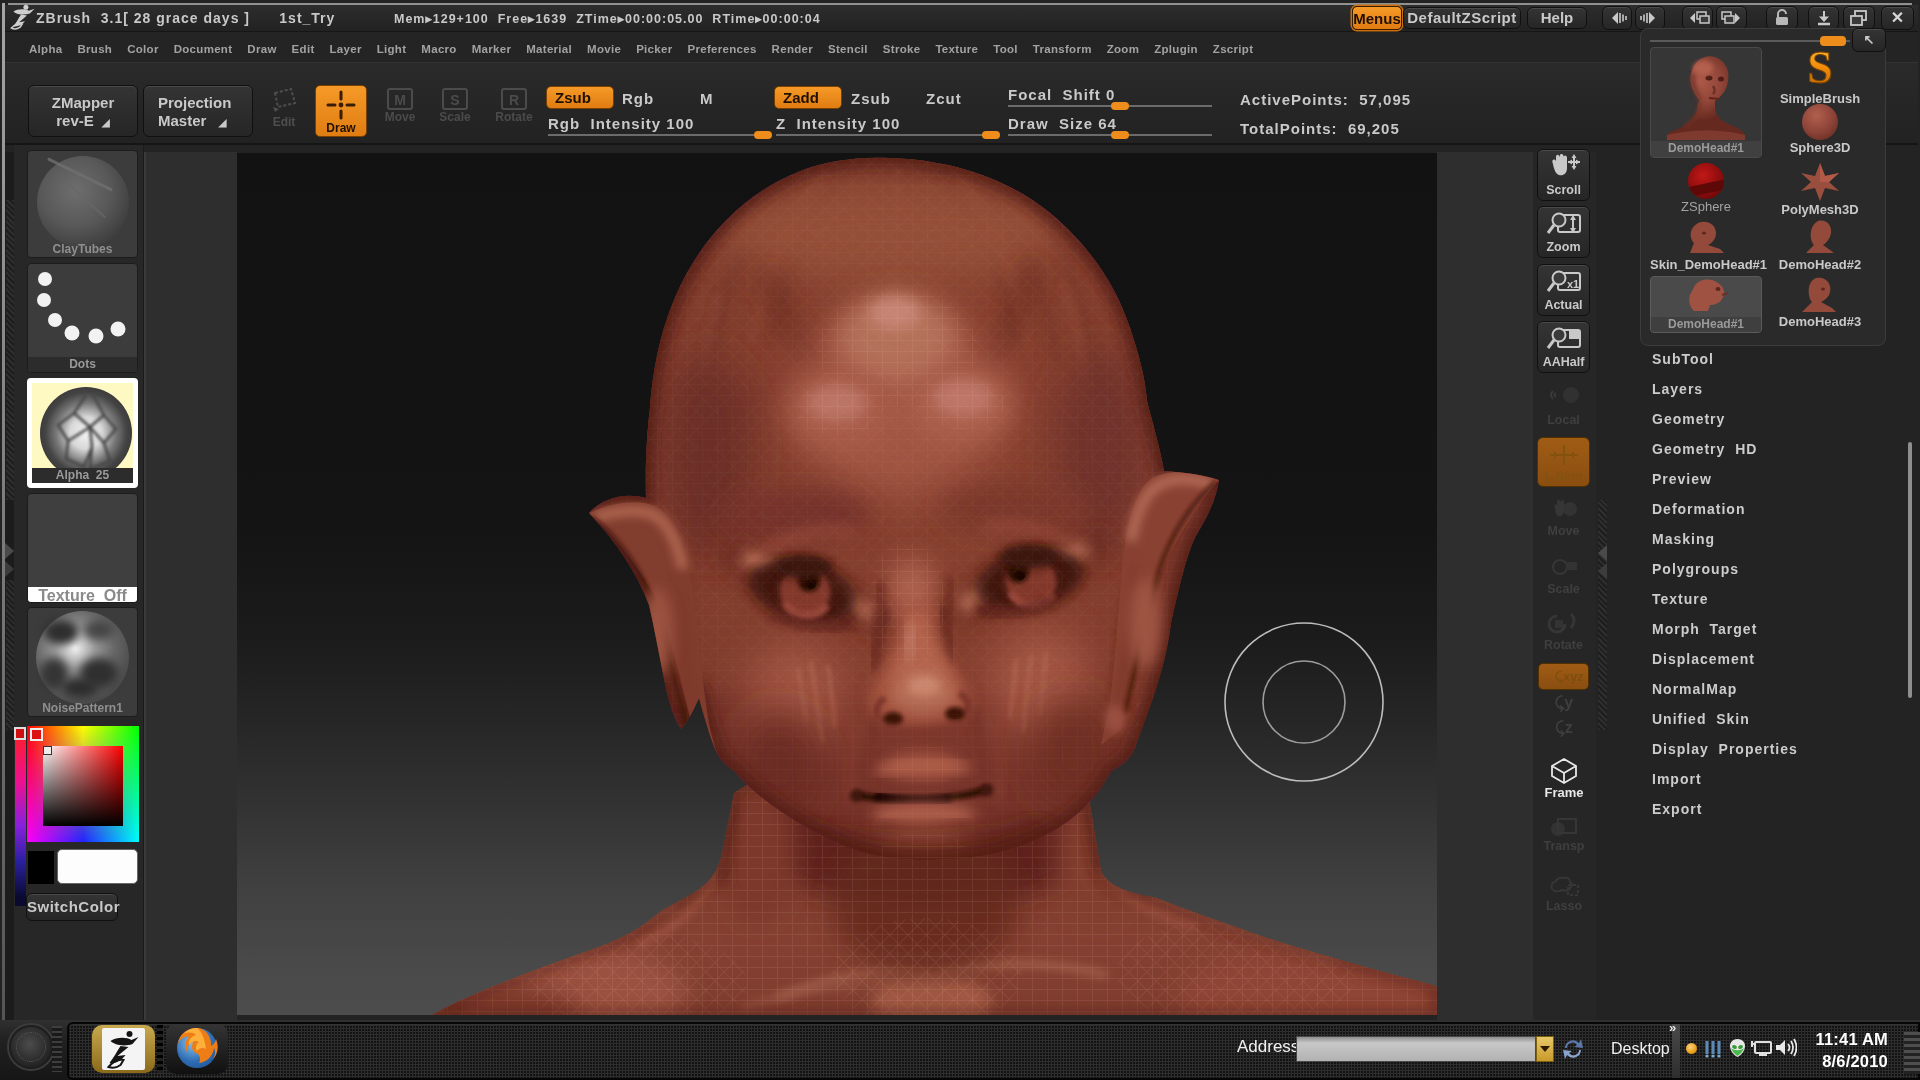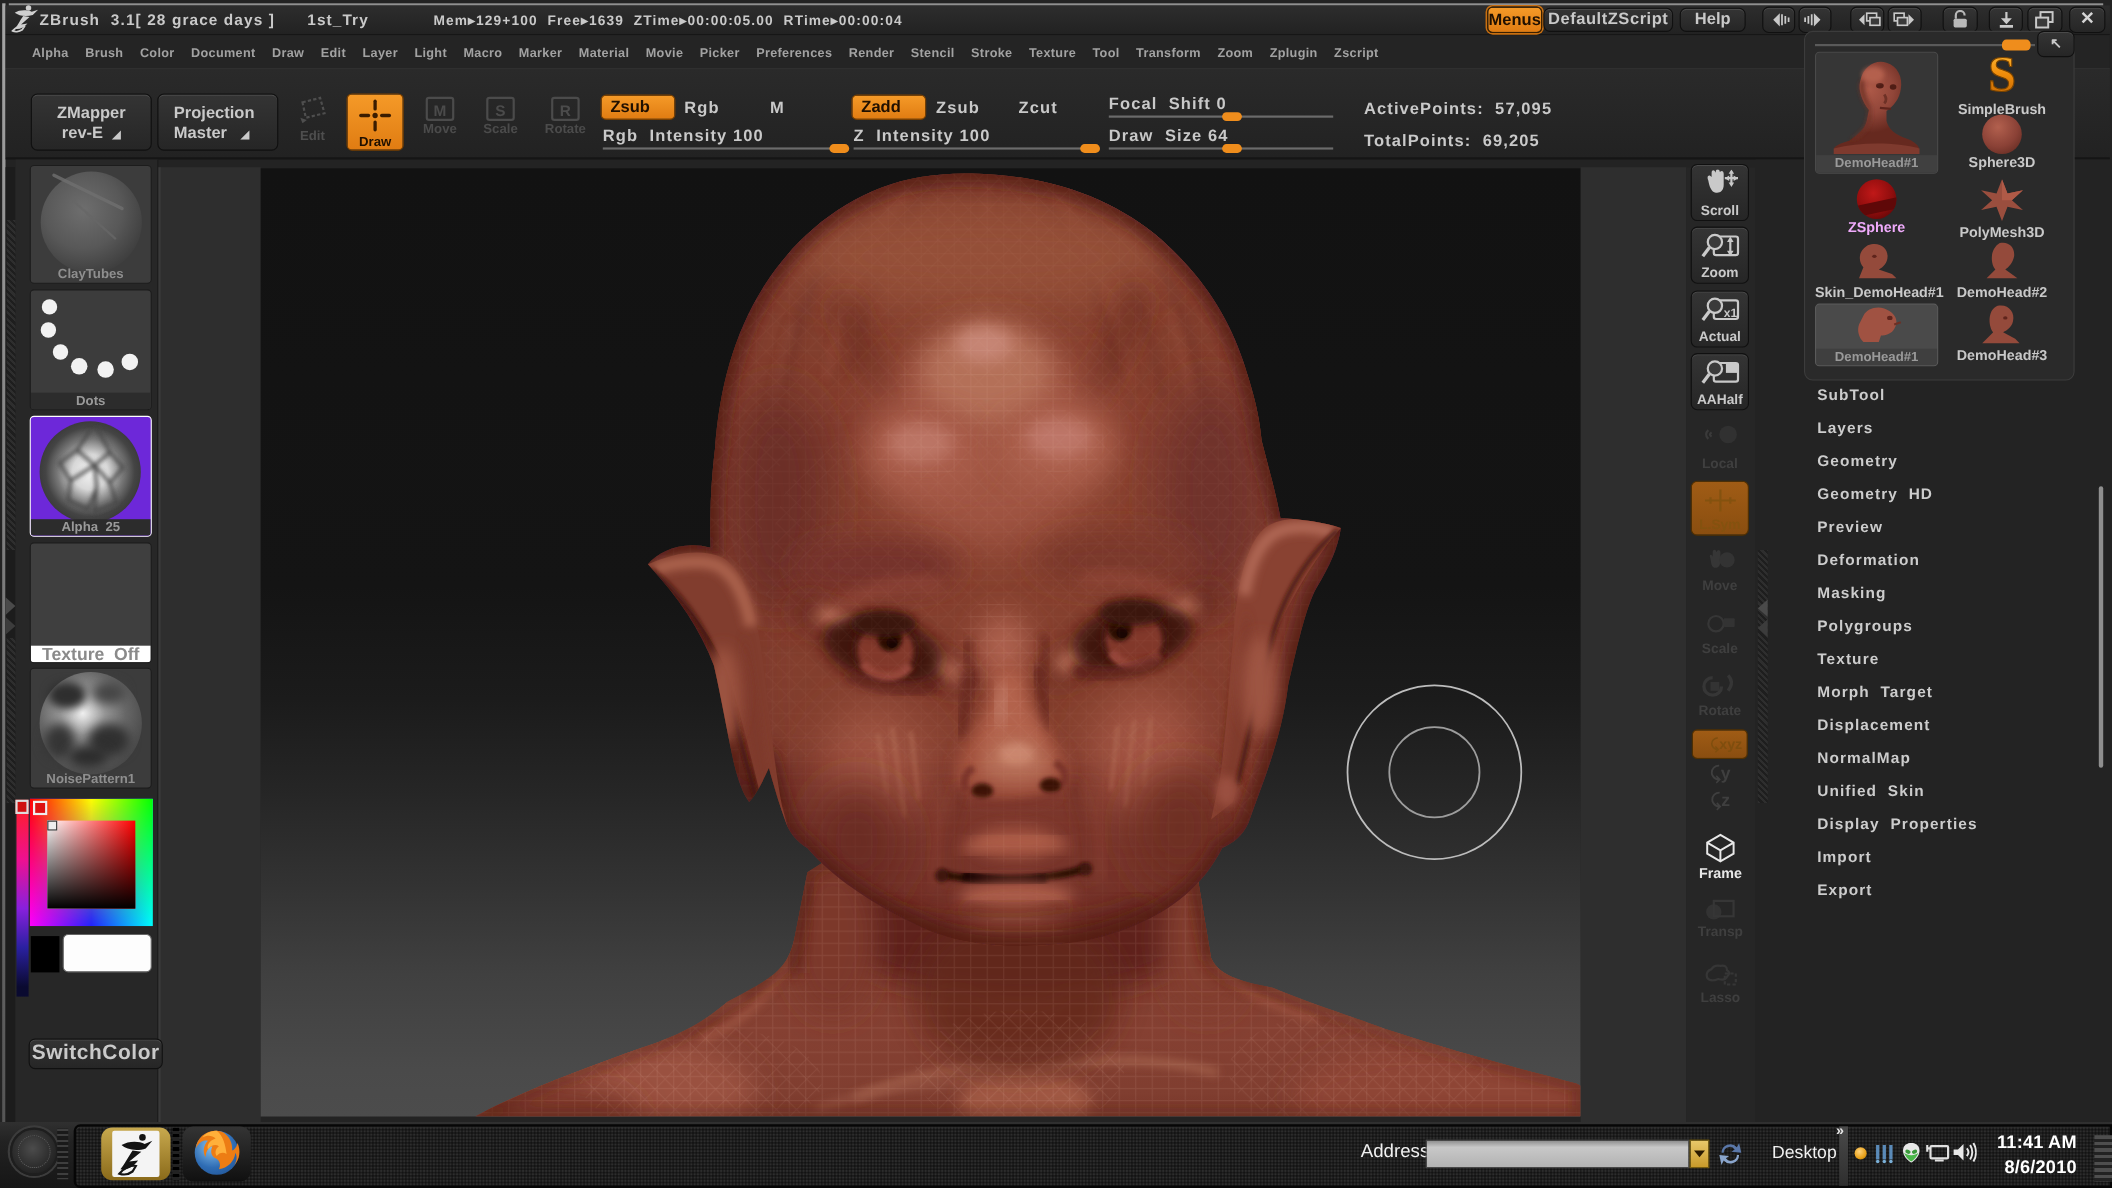--- a/index.html
+++ b/index.html
@@ -571,21 +571,21 @@
 
 <div class="abs" style="left:1764px;top:103px;width:112px;height:55px;text-align:center;">
  <div style="width:36px;height:36px;margin:1px auto 0;border-radius:50%;background:radial-gradient(circle at 40% 32%,#b2604e,#8a4136 55%,#55241b 100%);"></div>
  <div style="color:#c9c9c9;font-size:13px;font-weight:bold;">Sphere3D</div>
 </div>
 
 <div class="abs" style="left:1650px;top:163px;width:112px;height:53px;text-align:center;">
  <div style="width:36px;height:36px;margin:0 auto;border-radius:50%;background:radial-gradient(circle at 42% 35%,#c01818,#8e0d0d 55%,#4a0404 100%);position:relative;overflow:hidden;">
   <div style="position:absolute;left:-4px;top:20px;width:48px;height:10px;background:#5f0808;transform:rotate(-12deg);"></div>
         </div>
- <div style="color:#f0abfc;font-size:13px;font-weight:bold;">ZSphere</div>
+ <div style="color:#a3a3a3;font-size:13px;font-weight:normal;">ZSphere</div>
 </div>
 
 <div class="abs" style="left:1764px;top:163px;width:112px;height:53px;text-align:center;">
  <svg width="44" height="38" viewBox="0 0 44 38">
           <path d="M22 0 L27 13 L41 10 L31 19 L41 28 L27 25 L22 38 L17 25 L3 28 L13 19 L3 10 L17 13 Z" fill="#9a4e3e"></path>
           <path d="M22 0 L27 13 L41 10 L31 19 L22 19 Z" fill="#b05a47"></path>
         </svg>
  <div style="color:#c9c9c9;font-size:13px;font-weight:bold;margin-top:-3px;">PolyMesh3D</div>
 </div>
 
@@ -653,21 +653,21 @@
             <circle cx="17" cy="15" r="7"></circle>
             <circle cx="16" cy="36" r="7"></circle>
             <circle cx="27" cy="56" r="7"></circle>
             <circle cx="44" cy="69" r="7.5"></circle>
             <circle cx="68" cy="72" r="7.5"></circle>
             <circle cx="90" cy="65" r="7.5"></circle>
           </g>
         </svg>
  <div class="abs" style="left:0;bottom:0;width:100%;height:15px;background:#2c2c2c;text-align:center;color:#9a9a9a;font-size:12px;font-weight:bold;">Dots</div>
 </div>
-<div class="abs" style="left:27px;top:378px;width:111px;height:110px;background:#6d28d9;border:1px solid #ffffff;border-radius:4px;overflow:hidden;">
+<div class="abs" style="left:27px;top:378px;width:111px;height:110px;background:#fef9c3;border:5px solid #ffffff;border-radius:4px;overflow:hidden;">
  <svg width="109" height="108" viewBox="0 0 109 108">
   <defs>
             <radialGradient id="alphaglow" cx="50%" cy="50%">
               <stop offset="0%" stop-color="#f4f4f4"></stop>
               <stop offset="35%" stop-color="#d8d8d8"></stop>
               <stop offset="65%" stop-color="#787878"></stop>
               <stop offset="88%" stop-color="#444444"></stop>
               <stop offset="100%" stop-color="#3c3c3c"></stop>
             </radialGradient>
   <filter id="ab" x="-30%" y="-30%" width="160%" height="160%">
@@ -723,21 +723,21 @@
   <rect width="112" height="116" fill="url(#hueT)" mask="url(#topmask)"></rect>
  </svg>
  
  <div class="abs" style="left:16px;top:20px;width:80px;height:80px;background:linear-gradient(to right,#ffffff,#ff0000);"></div>
  <div class="abs" style="left:16px;top:20px;width:80px;height:80px;background:linear-gradient(to bottom,rgba(0,0,0,0),#000000);"></div>
  <div class="abs" style="left:3px;top:2px;width:13px;height:13px;background:#dd1111;border:2px solid #eee;"></div>
  <div class="abs" style="left:16px;top:20px;width:9px;height:9px;background:#eee;border:1px solid #333;"></div>
 </div>
 <div class="abs" style="left:28px;top:851px;width:26px;height:33px;background:#000;"></div>
 <div class="abs" style="left:57px;top:849px;width:81px;height:35px;background:#fdfdfd;border-radius:5px;border:1px solid #666;"></div>
-<div class="abs dbtn" style="left:26px;top:944px;width:122px;height:28px;font-size:19px;line-height:26px;letter-spacing:.5px;">SwitchColor</div>
+<div class="abs dbtn" style="left:26px;top:893px;width:92px;height:28px;font-size:15px;line-height:26px;letter-spacing:.5px;">SwitchColor</div>
 
 <div class="abs" style="left:6px;top:200px;width:8px;height:300px;background:repeating-linear-gradient(45deg,#2e2e2e 0 2px,#1e1e1e 2px 4px);"></div>
 <div class="abs" style="left:6px;top:580px;width:8px;height:150px;background:repeating-linear-gradient(45deg,#2e2e2e 0 2px,#1e1e1e 2px 4px);"></div>
 <div class="abs" style="left:5px;top:543px;width:0;height:0;border-left:9px solid #4a4a4a;border-top:8px solid transparent;border-bottom:8px solid transparent;"></div>
 <div class="abs" style="left:5px;top:561px;width:0;height:0;border-left:9px solid #3c3c3c;border-top:8px solid transparent;border-bottom:8px solid transparent;"></div>
 <div class="abs" style="left:15px;top:728px;width:11px;height:178px;background:linear-gradient(#ff2020 0%,#ee1090 30%,#8820dd 55%,#2a20a0 75%,#0a0a30 95%);"></div>
 <div class="abs" style="left:14px;top:727px;width:12px;height:13px;background:#d01010;border:2px solid #ddd;"></div>
 </div>
 
 <div id="taskbar">

